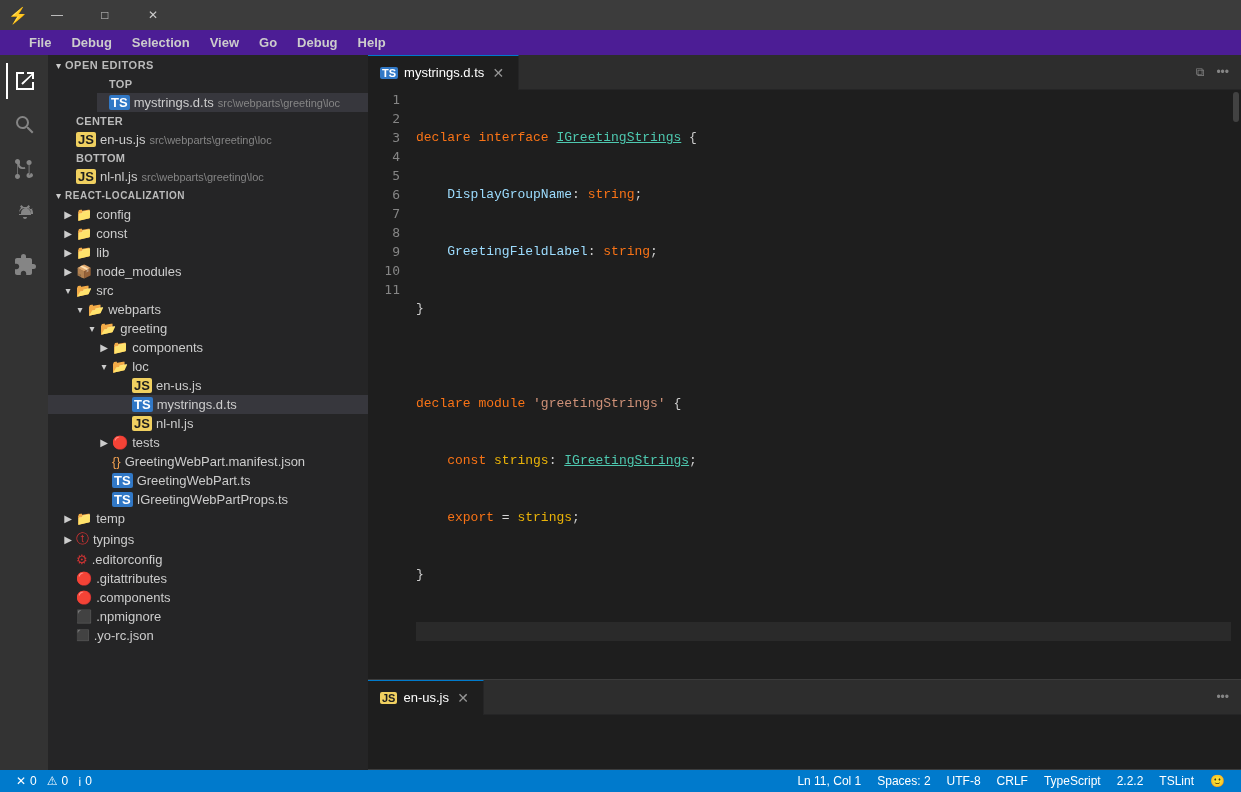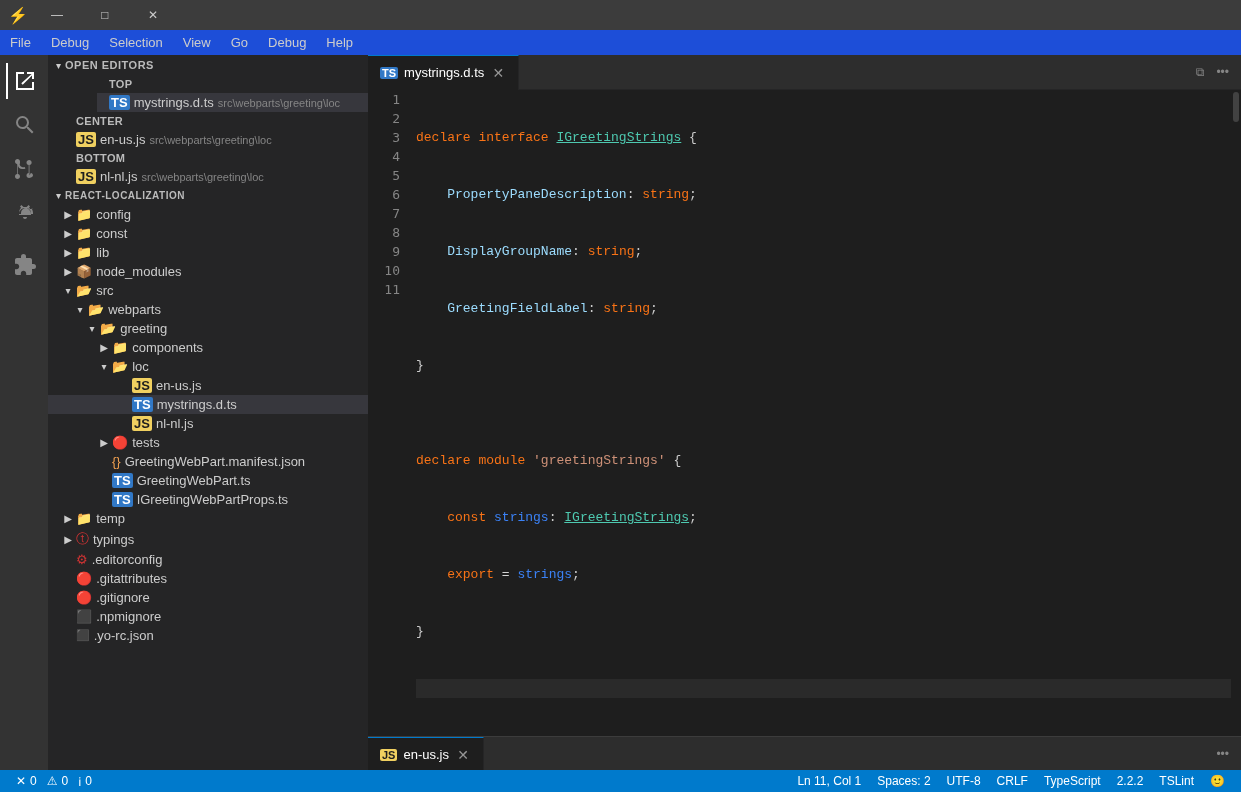--- a/index.html
+++ b/index.html
@@ -18,25 +18,26 @@
     }
     #titlebar .window-controls { display: flex; gap: 2px; }
     #titlebar .window-controls span {
       width: 46px; height: 30px; display: flex; align-items: center; justify-content: center;
       font-size: 10px; cursor: pointer;
     }
 
     
     #menubar {
       height: 25px;
-      background: #1d4ed8;
-      display: flex;
-      align-items: center;
-      padding: 0 0;
+      background: #4c1d95;
+      display: flex;
+      align-items: center;
+      padding: 0 19px;
       font-size: 13px;
+      font-weight: bold;
     }
     #menubar .menu-item {
       padding: 2px 10px;
       cursor: pointer;
       color: #cccccc;
     }
 
     
     #main {
       display: flex;
@@ -175,21 +176,21 @@
     }
     .code-line { line-height: 19px; display: block; }
 
     
     .kw { color: #f97316; }
     .str { color: #ce9178; }
     .iface { color: #4ec9b0; text-decoration: underline; }
     .prop { color: #9cdcfe; }
     .punct { color: #cccccc; }
     .eq { color: #d4d4d4; }
-    .varname { color: #3b82f6; }
+    .varname { color: #eab308; }
 
     
     .editors-container {
       flex: 1;
       display: flex;
       flex-direction: column;
       overflow: hidden;
     }
 
     .editor-section {
@@ -444,21 +445,21 @@
 
       <div class="tree-item" style="padding-left:12px;">
         <span class="chevron"></span>
         <span class="file-icon" style="color:#f05030;font-size:13px;">🔴</span>
         <span class="label">.gitattributes</span>
       </div>
 
       <div class="tree-item" style="padding-left:12px;">
         <span class="chevron"></span>
         <span class="file-icon" style="color:#f05030;font-size:13px;">🔴</span>
-        <span class="label">.gitignore</span>
+        <span class="label">.components</span>
       </div>
 
       <div class="tree-item" style="padding-left:12px;">
         <span class="chevron"></span>
         <span class="file-icon" style="color:#cc3333;font-size:13px;">⬛</span>
         <span class="label">.npmignore</span>
       </div>
 
       <div class="tree-item" style="padding-left:12px;">
         <span class="chevron"></span>
@@ -492,21 +493,20 @@
               <div>5</div>
             <div>6</div>
               <div>7</div>
               <div>8</div>
               <div>9</div>
               <div>10</div>
               <div>11</div>
           </div>
           <div class="code-lines">
             <span class="code-line"><span class="kw">declare</span> <span class="kw">interface</span> <span class="iface">IGreetingStrings</span> <span class="punct">{</span></span>
-            <span class="code-line">    <span class="prop">PropertyPaneDescription</span><span class="punct">:</span> <span class="kw">string</span><span class="punct">;</span></span>
             <span class="code-line">    <span class="prop">DisplayGroupName</span><span class="punct">:</span> <span class="kw">string</span><span class="punct">;</span></span>
             <span class="code-line">    <span class="prop">GreetingFieldLabel</span><span class="punct">:</span> <span class="kw">string</span><span class="punct">;</span></span>
             <span class="code-line"><span class="punct">}</span></span>
             <span class="code-line"></span>
             <span class="code-line"><span class="kw">declare</span> <span class="kw">module</span> <span class="str">'greetingStrings'</span> <span class="punct">{</span></span>
             <span class="code-line">    <span class="kw">const</span> <span class="varname">strings</span><span class="punct">:</span> <span class="iface">IGreetingStrings</span><span class="punct">;</span></span>
             <span class="code-line">    <span class="kw">export</span> <span class="eq">=</span> <span class="varname">strings</span><span class="punct">;</span></span>
             <span class="code-line"><span class="punct">}</span></span>
             <span class="code-line" style="background:#2a2a2a;display:block;width:100%;"> </span>
           </div>

